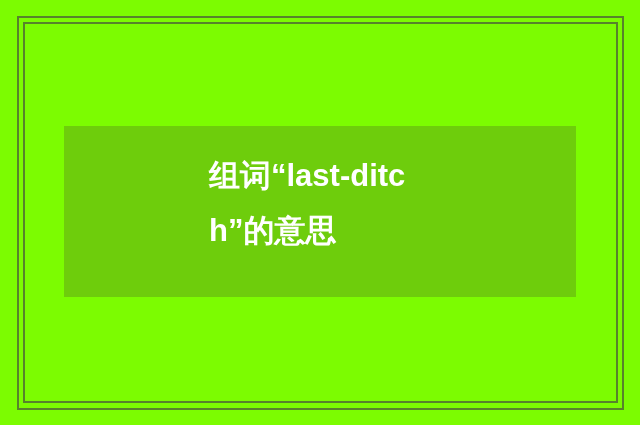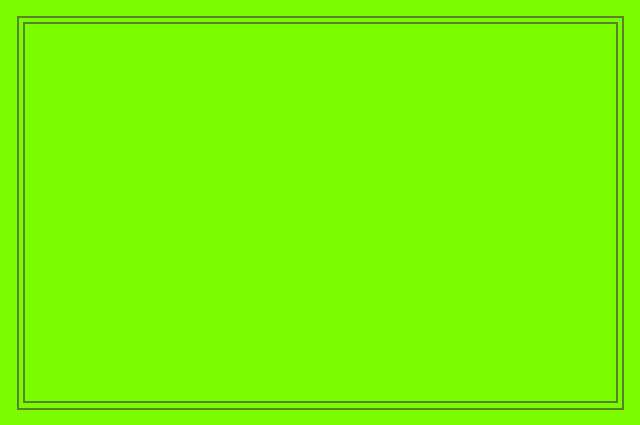--- a/index.html
+++ b/index.html
@@ -67,14 +67,17 @@
   }
 </style>
 </head>
 <body>
 
 <div class="card">
 
   <div class="frame-outer"></div>
   <div class="frame-inner"></div>
 
+  <div class="panel">
+    <div class="panel-text">组词“last-ditch”的意思</div>
+  </div>
 
 </div>
 
 </body></html>

